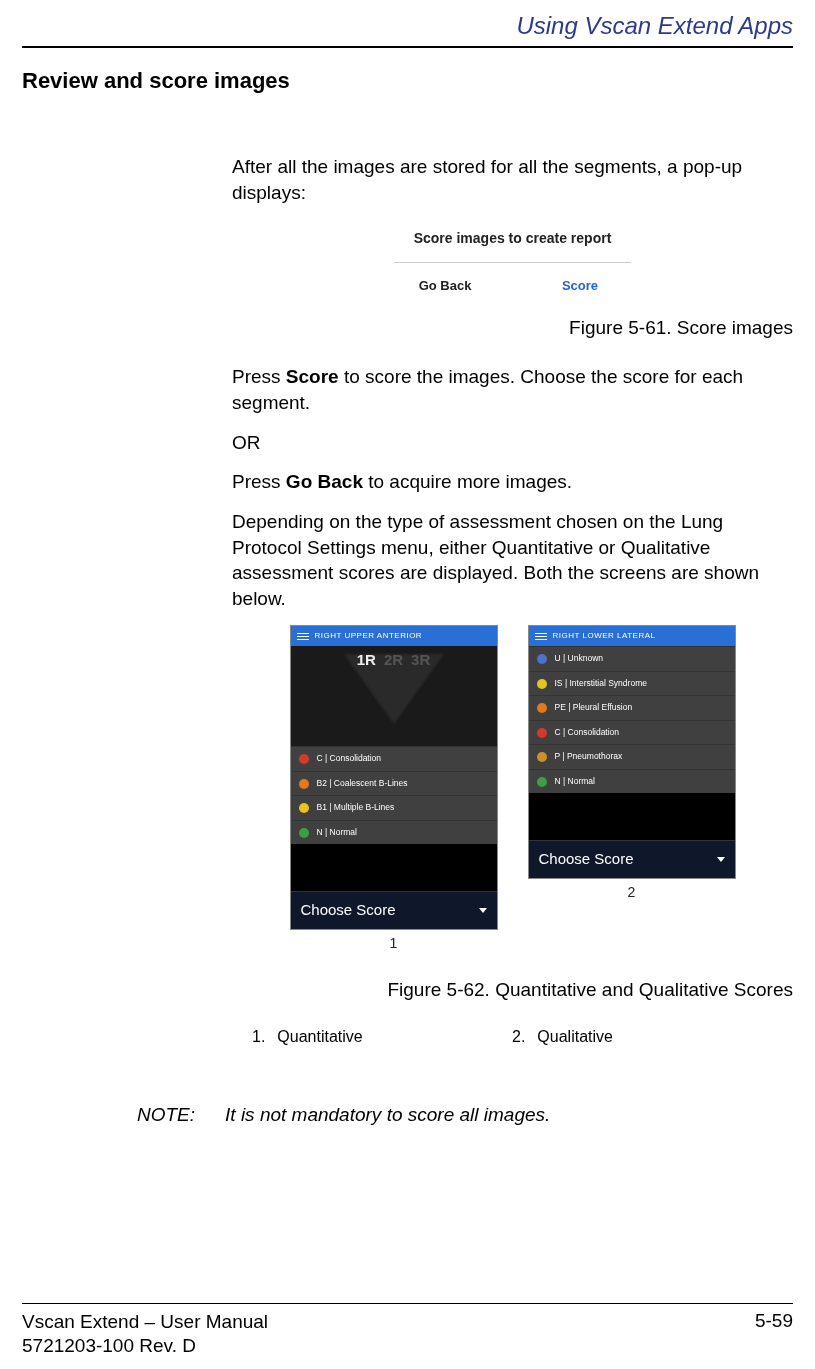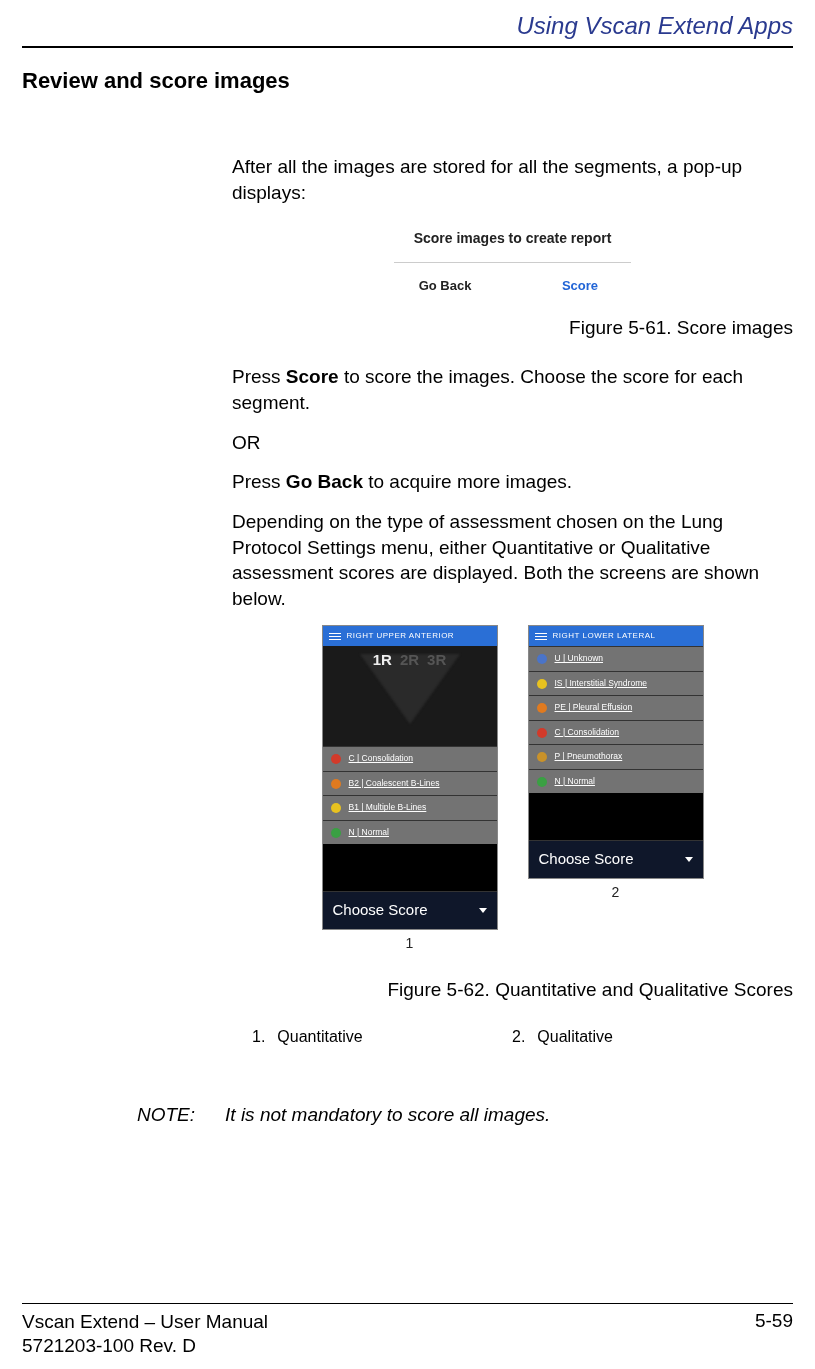--- a/index.html
+++ b/index.html
@@ -44,21 +44,21 @@
   .popup-title { font-size: 14px; font-weight: bold; color: #222; margin-bottom: 14px; }
   .popup-rule { height: 1px; background: #ccc; width: 88%; margin: 0 auto 10px; }
   .popup-buttons { display: flex; }
   .popup-buttons > div { flex: 1; font-size: 13px; font-weight: bold; padding: 4px 0; }
   .popup-buttons .goback { color: #222; }
   .popup-buttons .score  { color: #2265d6; }
 
   
   .screens-wrap { display: flex; justify-content: center; gap: 30px; margin: 10px 0 0; }
   .phone {
-    width: 176px;
+    width: 208px;
     background: #000;
     color: #fff;
     font-size: 9px;
     border: 1px solid #888;
   }
   .phone-titlebar {
     background: #2a6fd6;
     height: 20px;
     display: flex;
     align-items: center;
@@ -93,22 +93,21 @@
     color: #555;
   }
   .seg-labels .active { color: #eee; }
   .score-list { }
   .score-row {
     display: flex; align-items: center;
     padding: 6px 8px;
     border-top: 1px solid #333;
     gap: 8px;
     font-size: 8.5px;
-    background: #737373;
-    text-decoration: underline;
+    background: #404040;
   }
   .dot { width: 10px; height: 10px; border-radius: 50%; flex-shrink: 0; }
   .choose-row {
     display: flex; justify-content: space-between; align-items: center;
     padding: 8px 10px;
     background: #0f172a;
     border-top: 1px solid #333;
     font-size: 15px;
     margin-top: 47px;
   }

